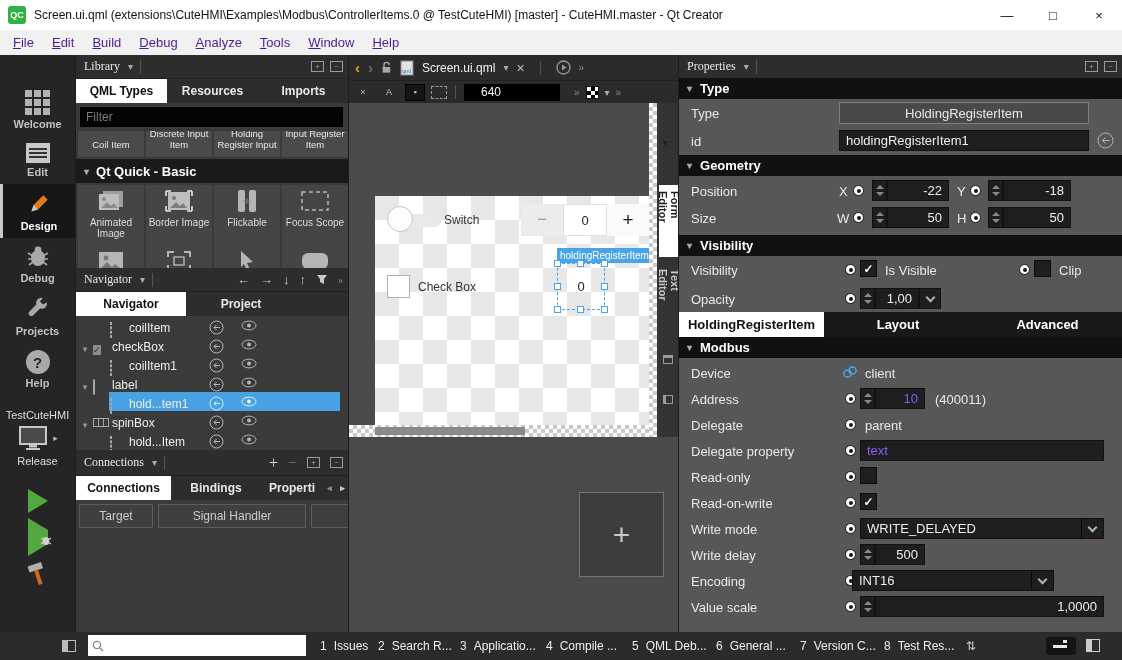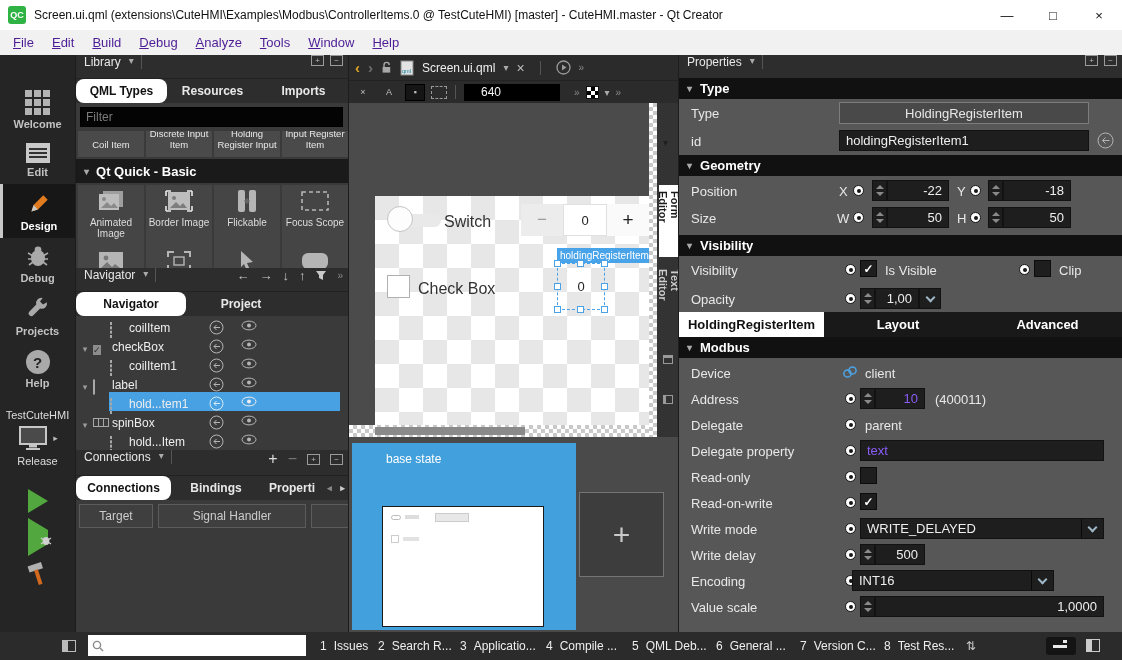--- a/index.html
+++ b/index.html
@@ -31,30 +31,30 @@
   .editicon{width:24px;height:20px;background:#c9c9c9;display:flex;flex-direction:column;justify-content:center;gap:2px;padding:3px;}
   .editicon i{display:block;height:2px;background:#333;}
   .helpicon{width:24px;height:24px;border-radius:50%;background:#a9a9a9;color:#222;font-weight:bold;
             display:flex;align-items:center;justify-content:center;font-size:15px;}
   .kitname{font-size:11px;color:#ddd;text-align:center;margin-top:14px;}
   .kitsel{display:flex;align-items:center;justify-content:center;gap:4px;margin-top:4px;}
   .playtri{width:0;height:0;border-left:20px solid #52a83e;border-top:12px solid transparent;border-bottom:12px solid transparent;}
 
   
   #leftcol{left:75px;top:55px;width:273px;height:577px;background:#3a3a3a;border-left:1px solid #1d1d1d;}
-  .phdr{position:absolute;left:0;width:273px;height:24px;background:#2d2d2d;display:flex;align-items:flex-start;
-        padding-left:8px;color:#e8e8e8;font-size:12px;border-bottom:1px solid #222;}
+  .phdr{position:absolute;left:0;width:273px;height:24px;background:#2d2d2d;display:flex;align-items:center;
+        padding-left:8px;color:#e8e8e8;font-size:12px;border-bottom:1px solid #222;font-family:Liberation Serif, serif;}
   .caret{font-size:10px;color:#aaa;margin-left:8px;}
   .hsep{width:1px;height:14px;background:#555;margin:0 7px;}
   .hicons{margin-left:auto;display:flex;gap:6px;align-items:center;margin-right:6px;}
   .sqicon{width:13px;height:11px;border:1px solid #9a9a9a;position:relative;font-size:8px;color:#bbb;
           display:flex;align-items:center;justify-content:center;}
   .tabsrow{position:absolute;left:0;width:273px;height:24px;background:#2d2d2d;display:flex;}
   .tab{height:24px;display:flex;align-items:center;justify-content:center;font-weight:bold;font-size:12px;color:#e8e8e8;flex:1;}
-  .tab.active{background:#fff;color:#111;border-radius:8px;}
+  .tab.active{background:#fff;color:#111;}
   .filterwrap{position:absolute;left:0;top:48px;width:273px;height:28px;background:#3a3a3a;}
   .filterinput{position:absolute;left:4px;top:4px;width:263px;height:20px;background:#040404;border:1px solid #000;
                color:#e8e8e8;font-size:12px;padding:0 5px;font-family:"Liberation Sans",sans-serif;}
   .filterinput::placeholder{color:#7c7c7c;}
   .mtile{position:absolute;width:66px;height:26px;background:#4a4a4a;overflow:hidden;text-align:center;}
   .mtile .in{margin-top:-3px;font-size:9.5px;line-height:11px;color:#e8e8e8;}
   .sechdr{position:absolute;left:0;width:273px;height:24px;background:#1a1a1a;display:flex;align-items:center;gap:7px;
           padding-left:8px;font-weight:bold;font-size:13px;color:#fff;}
   .tile{position:absolute;width:66px;height:60px;background:#454545;text-align:center;}
   .tile .ticn{height:32px;display:flex;align-items:center;justify-content:center;}
@@ -85,21 +85,21 @@
   .anch.active{background:#151515;border-color:#000;}
   .dashic{width:16px;height:13px;border:1px dashed #999;}
   .winput{width:96px;height:17px;background:#000;border:1px solid #000;color:#f5f5f5;font-size:12px;padding:0 16px;
           font-family:"Liberation Sans",sans-serif;}
   .swatch{width:13px;height:13px;border:1px solid #111;
           background-image:conic-gradient(#000 25%,#fff 25% 50%,#000 50% 75%,#fff 75%);background-size:8px 8px;}
   #canvas{position:absolute;left:0;top:48px;width:300px;height:322px;background:#4b4b4b;overflow:hidden;}
   .checker{background-image:conic-gradient(#fff 25%,#e7e7e7 25% 50%,#fff 50% 75%,#e7e7e7 75%);background-size:48px 48px;}
   .fineck{background-image:conic-gradient(#c9c9c9 25%,#fff 25% 50%,#c9c9c9 50% 75%,#fff 75%);background-size:8px 8px;}
   #rootitem{position:absolute;left:26px;top:93px;width:274px;height:229px;}
-  .cv-label{color:#333;font-size:16px;}
+  .cv-label{color:#333;font-size:12px;}
   .handle{position:absolute;width:7px;height:7px;background:#fff;border:1px solid #4aa2e8;}
   .vstrip{position:absolute;left:300px;top:48px;width:8px;height:334px;}
   #sidetabs{position:absolute;left:308px;top:48px;width:22px;height:334px;background:#333;}
   .vtab{position:absolute;left:2px;width:20px;writing-mode:vertical-rl;display:flex;align-items:center;justify-content:center;
         font-size:11px;font-weight:bold;padding:6px 0;}
   .vtab.active{background:#fff;color:#1b1b1b;}
   .vtab.inactive{color:#ccc;}
   #hscroll{position:absolute;left:0;top:370px;width:300px;height:12px;}
   #states{position:absolute;left:0;top:382px;width:330px;height:195px;background:#4a4a4a;}
   #basestate{position:absolute;left:3px;top:6px;width:224px;height:187px;background:#42a0dc;}
@@ -610,30 +610,20 @@
       <span class="vtab inactive" style="top:160px;height:68px">Text Editor</span>
       <span class="a" style="left:6px;top:252px;width:10px;height:9px;border:1px solid #9a9a9a;border-top-width:3px"></span>
       <span class="a" style="left:6px;top:292px;width:10px;height:9px;border:1px solid #9a9a9a;border-left-width:3px"></span>
     </div>
 
     <div id="hscroll" class="fineck">
       <div class="a" style="left:26px;top:2px;width:150px;height:8px;background:#8a8a8a"></div>
     </div>
 
     <div id="states">
-      <div id="basestate">
-        <span class="statelbl">base state</span>
-        <div class="thumb">
-          <span class="a" style="left:8px;top:8px;width:10px;height:5px;border:1px solid #bbb;border-radius:3px"></span>
-          <span class="a" style="left:22px;top:8px;width:14px;height:4px;background:#ddd"></span>
-          <span class="a" style="left:52px;top:6px;width:34px;height:9px;background:#e8e8e8;border:1px solid #ccc"></span>
-          <span class="a" style="left:8px;top:28px;width:8px;height:8px;border:1px solid #ccc"></span>
-          <span class="a" style="left:20px;top:30px;width:16px;height:4px;background:#e2e2e2"></span>
-        </div>
-      </div>
       <div id="addstate">+</div>
     </div>
   </div>
 
   <div id="rightcol" class="a">
     <div class="phdr" style="top:0;width:444px">
       <span>Properties</span>
       <span class="caret">▾</span>
       <span class="hsep"></span>
       <div class="hicons">

